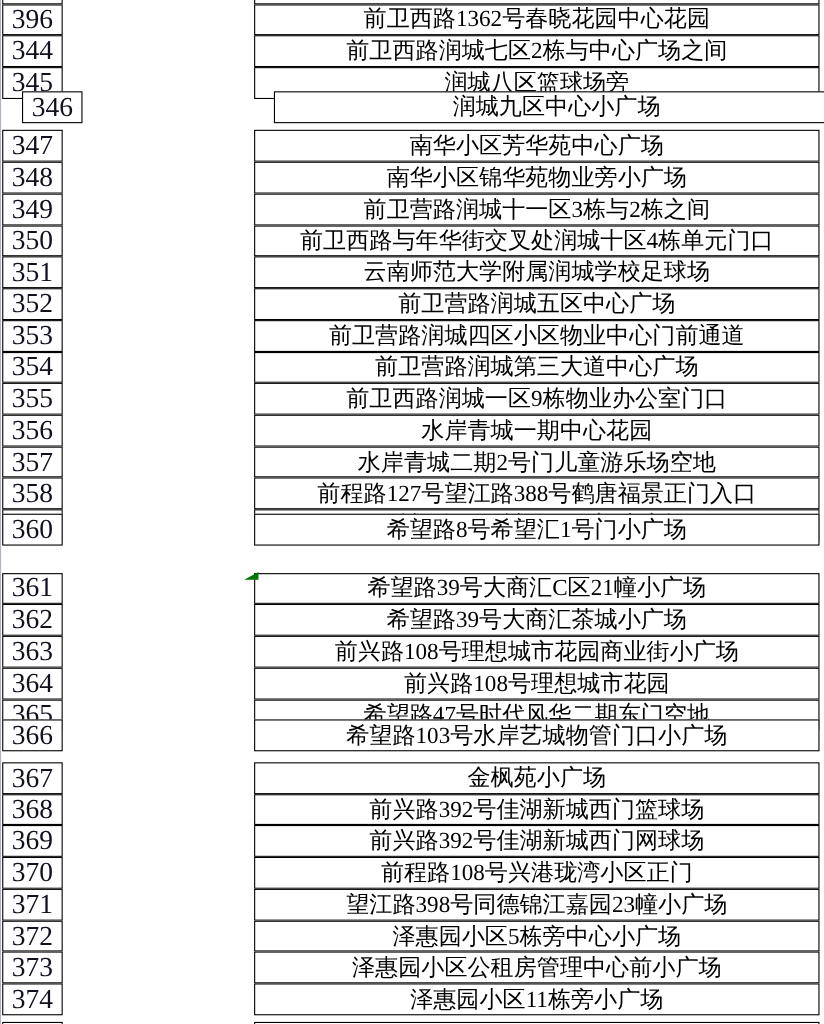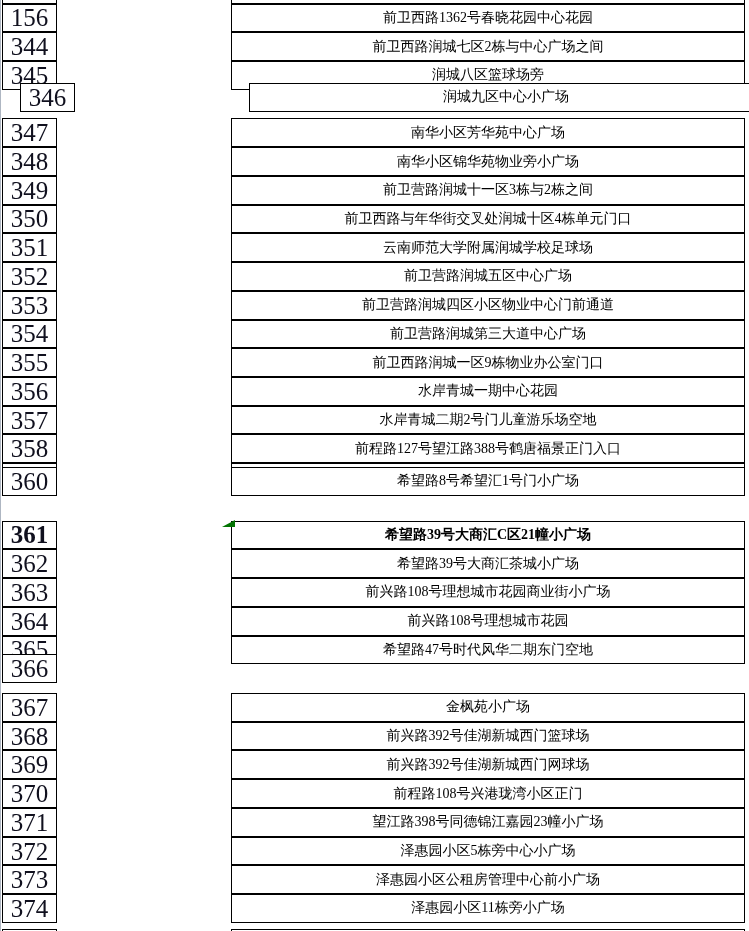--- a/index.html
+++ b/index.html
@@ -38,21 +38,21 @@
   .cell.no {
     left: 2px;
     width: 55px;
     font-size: 25px;
     color: #10101e;
     line-height: 1;
   }
   .cell.loc {
     left: 231px;
     width: 514px;
-    font-size: 14px;
+    font-size: 21px;
     color: #000000;
     white-space: nowrap;
     line-height: 1;
   }
   
   .cell.loc::after {
     content: "";
     position: absolute;
     right: -4px; bottom: -1px;
     width: 4px; height: 1px;
@@ -75,21 +75,21 @@
     <div class="cell no">
       <span></span>
     </div>
     <div class="cell loc">
       <span></span>
     </div>
   </div>
 
   <div class="row" style="top: 3.5px;">
     <div class="cell no">
-      <span>156</span>
+      <span>396</span>
     </div>
     <div class="cell loc">
       <span>前卫西路1362号春晓花园中心花园</span>
     </div>
   </div>
 
   <div class="row" style="top: 32.23px;">
     <div class="cell no">
       <span>344</span>
     </div>
@@ -235,21 +235,21 @@
 
   <div class="row" style="top: 467px;">
     <div class="cell no">
       <span>360</span>
     </div>
     <div class="cell loc">
       <span>希望路8号希望汇1号门小广场</span>
     </div>
   </div>
 
-  <div class="row" style="top: 520.64px; font-weight: bold;">
+  <div class="row" style="top: 520.64px;">
     <div class="cell no">
       <span>361</span>
     </div>
     <div class="cell loc">
       <span>希望路39号大商汇C区21幢小广场</span>
     </div>
   </div>
 
   <div class="row" style="top: 549.37px;">
     <div class="cell no">
@@ -283,20 +283,23 @@
       <span>365</span>
     </div>
     <div class="cell loc">
       <span>希望路47号时代风华二期东门空地</span>
     </div>
   </div>
 
   <div class="row" style="top: 654px;">
     <div class="cell no">
       <span>366</span>
+    </div>
+    <div class="cell loc">
+      <span>希望路103号水岸艺城物管门口小广场</span>
     </div>
   </div>
 
   <div class="row" style="top: 693.02px;">
     <div class="cell no">
       <span>367</span>
     </div>
     <div class="cell loc">
       <span>金枫苑小广场</span>
     </div>

